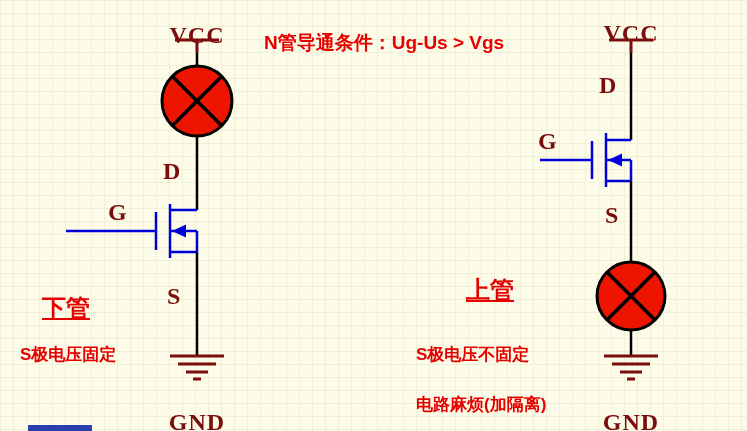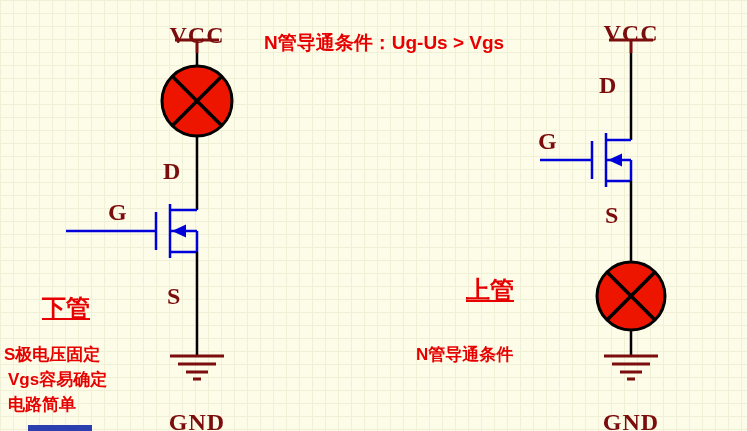--- a/index.html
+++ b/index.html
@@ -99,21 +99,20 @@
 
   <div class="lbl lbl-center rail" style="left:631px;top:4px;">VCC</div>
   <div class="lbl pin" style="left:599px;top:72px;">D</div>
   <div class="lbl pin" style="left:538px;top:128px;">G</div>
   <div class="lbl pin" style="left:605px;top:202px;">S</div>
   <div class="lbl lbl-center rail" style="left:631px;top:393px;">GND</div>
 
   <div class="red-note cond" style="left:264px;top:30px;">N管导通条件：Ug-Us &gt; Vgs</div>
 
   <div class="red-note title-cn" style="left:42px;top:292px;">下管</div>
-  <div class="red-note note-line" style="left:4px;top:342px;">S极电压固定</div>
-  <div class="red-note note-line" style="left:8px;top:367px;">Vgs容易确定</div>
-  <div class="red-note note-line" style="left:8px;top:392px;">电路简单</div>
+  <div class="red-note note-line" style="left:20px;top:342px;">S极电压固定</div>
 
   <div class="red-note title-cn" style="left:466px;top:274px;">上管</div>
-  <div class="red-note note-line" style="left:416px;top:342px;">N管导通条件</div>
+  <div class="red-note note-line" style="left:416px;top:342px;">S极电压不固定</div>
+  <div class="red-note note-line" style="left:416px;top:392px;">电路麻烦(加隔离)</div>
 
   <div id="edge-fragment"></div>
 </div>
 
 </body></html>

